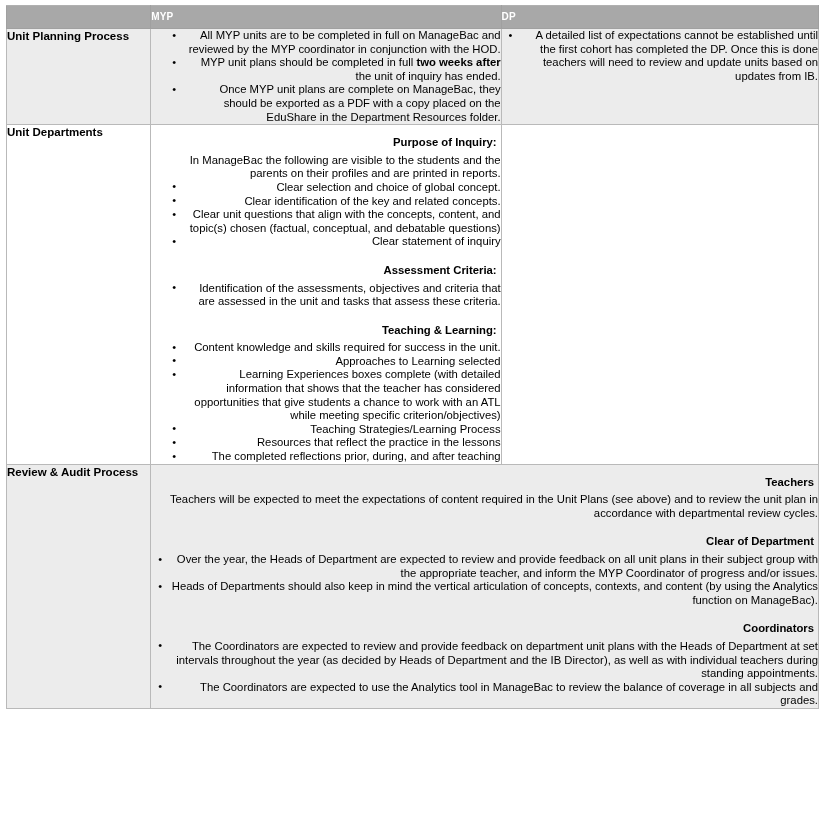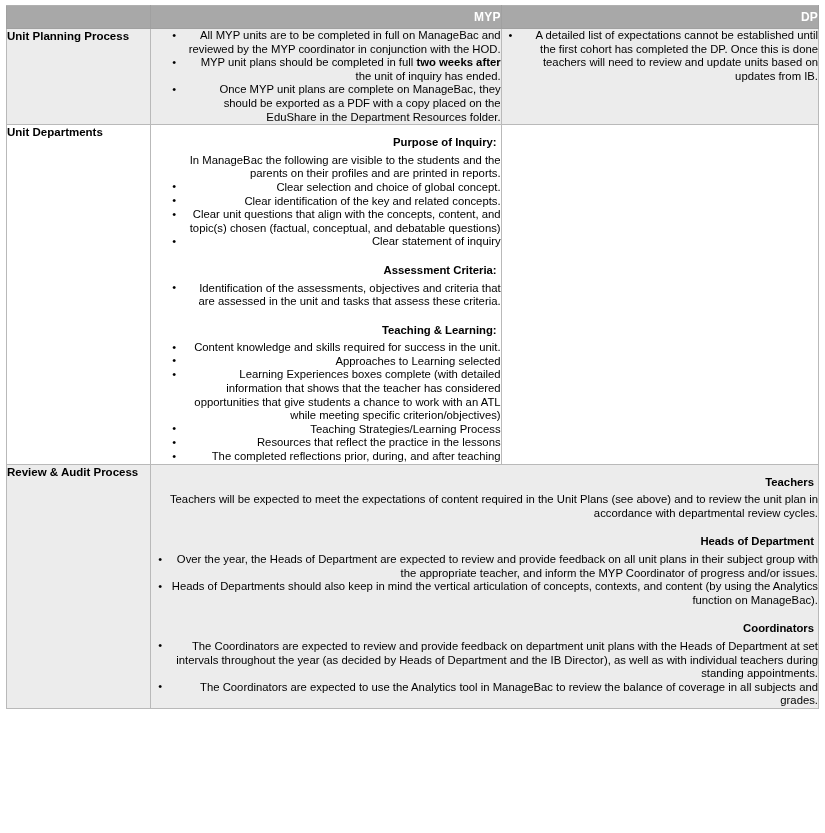--- a/index.html
+++ b/index.html
@@ -39,22 +39,22 @@
     background: #a8a8a8;
     height: 22px;
     border-color: #a0a0a0;
     border-top-color: #b0b0b0;
   }
   tr.hdr th.hdr-blank {
     background: #a8a8a8;
   }
   .hdr-label {
     display: block;
-    text-align: right;
-    font-size: 12px;
+    text-align: left;
+    font-size: 10px;
     font-weight: bold;
     color: #ffffff;
     line-height: 22px;
     letter-spacing: 0.2px;
   }
   
   col.c-label { width: 144px; }
   col.c-myp   { width: 350px; }
   col.c-dp    { width: 317px; }
 
@@ -198,21 +198,21 @@
       <tr>
         <td class="rowlabel shaded">Review &amp; Audit Process</td>
 
         <td class="content shaded tight" colspan="2">
 
           <p class="head">Teachers</p>
           <p class="para">Teachers will be expected to meet the expectations of content required in the Unit Plans (see above) and to review the unit plan in accordance with departmental review cycles.</p>
 
           <div class="gap"></div>
 
-          <p class="head">Heads of Department</p>
+          <p class="head">Clear of Department</p>
           <ul class="b near">
             <li>Over the year, the Heads of Department are expected to review and provide feedback on all unit plans in their subject group with the appropriate teacher, and inform the MYP Coordinator of progress and/or issues.</li>
             <li>Heads of Departments should also keep in mind the vertical articulation of concepts, contexts, and content (by using the Analytics function on ManageBac).</li>
           </ul>
 
           <div class="gap"></div>
 
           <p class="head">Coordinators</p>
           <ul class="b near">
             <li>The Coordinators are expected to review and provide feedback on department unit plans with the Heads of Department at set intervals throughout the year (as decided by Heads of Department and the IB Director), as well as with individual teachers during standing appointments.</li>

